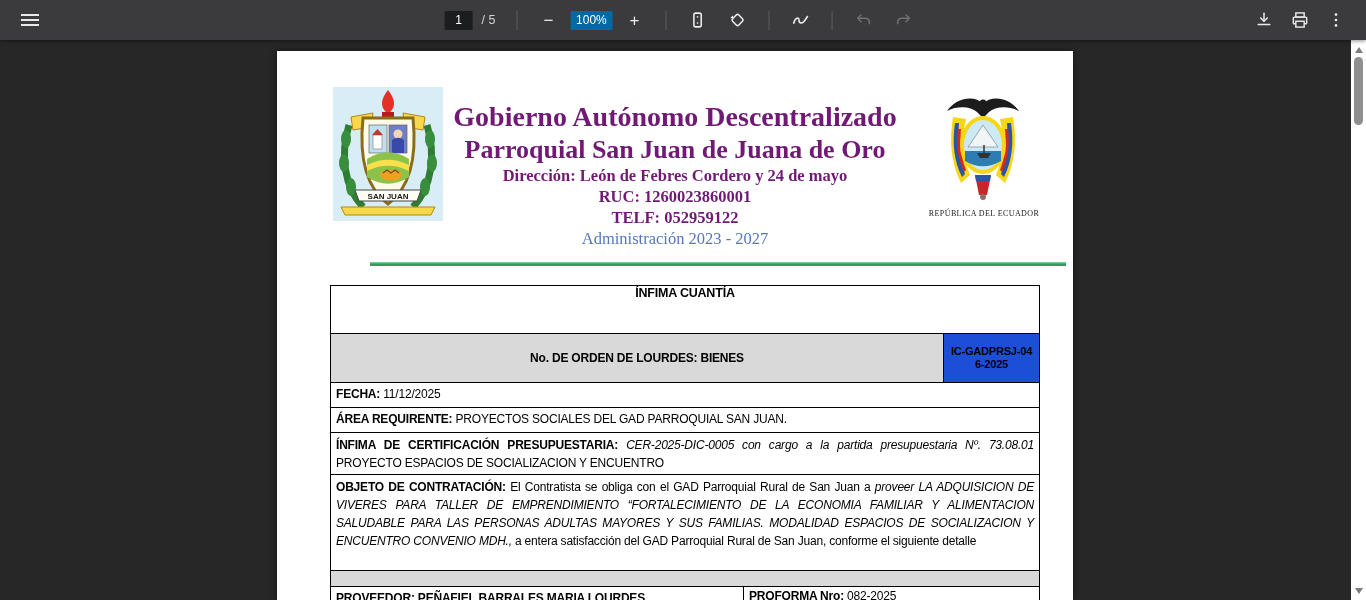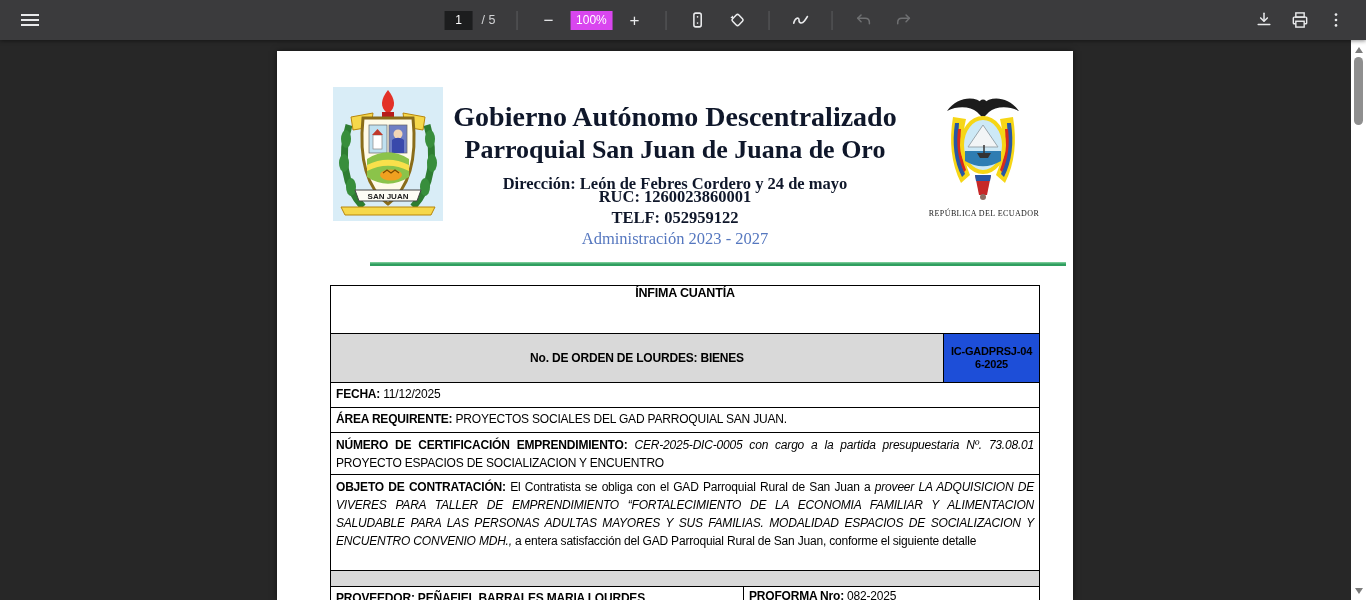--- a/index.html
+++ b/index.html
@@ -13,21 +13,21 @@
   .tb-btn { width:36px; height:36px; border:none; background:transparent; display:flex;
             align-items:center; justify-content:center; cursor:pointer; color:#e9eaec; }
   .tb-btn svg { display:block; }
   .tb-left { position:absolute; left:12px; top:2px; }
   .tb-center { position:absolute; left:50%; top:0; transform:translateX(-50%); height:40px;
                display:flex; align-items:center; gap:4px; }
   .tb-right { position:absolute; right:12px; top:2px; display:flex; }
   .page-box { width:28px; height:19px; background:#1c1d1e; border:none; color:#fff;
               text-align:center; font-size:12px; font-family:"Liberation Sans",sans-serif; }
   .page-total { color:#d2d3d5; font-size:12.5px; margin-left:5px; margin-right:8px; }
-  .zoom-box { min-width:42px; height:19px; background:#d946ef; color:#fff; font-size:12px;
+  .zoom-box { min-width:42px; height:19px; background:#0369a1; color:#fff; font-size:12px;
               display:flex; align-items:center; justify-content:center; padding:0 4px;text-align:center; }
   .sep { width:1px; height:19px; background:#5c5d5f; margin:0 9px; }
   .glyph-btn { font-size:17px; line-height:1; }
   .disabled { color:#6f7072; }
 
   
   .scrollbar { position:absolute; right:0; top:40px; width:15px; height:560px; background:#ffffff; }
   .sb-arrow { position:absolute; left:0; width:15px; height:15px; display:flex;
               align-items:center; justify-content:center; cursor:pointer; }
   .sb-up { top:2px; } .sb-down { bottom:2px; }
@@ -42,24 +42,24 @@
   .viewer { position:absolute; left:0; top:40px; width:1351px; height:560px; background:#272727; }
   .page { position:absolute; left:277px; top:11px; width:796px; height:549px; background:#ffffff;
           overflow:hidden; box-shadow:0 0 6px rgba(0,0,0,.5); }
 
   .crest { position:absolute; }
   .crest-sj { left:56px; top:36px;text-align:center; }
   .crest-ec { left:664px; top:42px; }
   .ec-caption { position:absolute; left:648px; top:158px; width:118px; text-align:center;
                 font-family:"Liberation Serif",serif; font-size:8px; letter-spacing:.4px; color:#1a1a1a; }
 
-  .hdr { position:absolute; left:0; width:796px; text-align:center; color:#0f172a; }
+  .hdr { position:absolute; left:0; width:796px; text-align:center; color:#701a75; }
   .t1 { top:50px; font-family:"Liberation Serif",serif; font-weight:bold; font-size:28px; }
   .t2 { top:84px; font-family:"Liberation Serif",serif; font-weight:bold; font-size:26px; }
-  .h3 { top:115px; font-family:"Liberation Serif",serif; font-weight:bold; font-size:16.5px;margin-top:8px; }
+  .h3 { top:115px; font-family:"Liberation Serif",serif; font-weight:bold; font-size:16.5px; }
   .h4 { top:136px; font-family:"Liberation Serif",serif; font-weight:bold; font-size:16.5px; }
   .h5 { top:157px; font-family:"Liberation Serif",serif; font-weight:bold; font-size:16.5px; }
   .h6 { top:178px; font-family:"Liberation Serif",serif; font-size:16.5px; color:#5577bf; }
 
   .greenbar { position:absolute; left:93px; top:211px; width:696px; height:4px;
               background:linear-gradient(#8ad6a5, #2f9e5f 55%); }
 
   
   .doc-table { position:absolute; left:53px; top:234px; width:710px; border:1.5px solid #000;
                font-size:12px; letter-spacing:-0.2px; color:#000; }
@@ -260,21 +260,21 @@
       </div>
       <div class="trow row-c">
         <span class="bold">FECHA:</span>
          <span>11/12/2025</span>
       </div>
       <div class="trow row-d">
         <span class="bold">ÁREA REQUIRENTE:</span>
          <span>PROYECTOS SOCIALES DEL GAD PARROQUIAL SAN JUAN.</span>
       </div>
       <div class="trow row-e">
-        <span class="bold">NÚMERO DE CERTIFICACIÓN EMPRENDIMIENTO:</span>
+        <span class="bold">ÍNFIMA DE CERTIFICACIÓN PRESUPUESTARIA:</span>
          <span class="ital">CER-2025-DIC-0005 con cargo a la partida presupuestaria Nº. 73.08.01</span>
          <span>PROYECTO ESPACIOS DE SOCIALIZACION Y ENCUENTRO</span>
       </div>
       <div class="trow row-f">
         <span class="bold">OBJETO DE CONTRATACIÓN:</span>
          <span>El Contratista se obliga con el GAD Parroquial Rural de San Juan a</span>
          <span class="ital">proveer LA ADQUISICION DE VIVERES PARA TALLER DE EMPRENDIMIENTO “FORTALECIMIENTO DE LA ECONOMIA FAMILIAR Y ALIMENTACION SALUDABLE PARA LAS PERSONAS ADULTAS MAYORES Y SUS FAMILIAS. MODALIDAD ESPACIOS DE SOCIALIZACION Y ENCUENTRO CONVENIO MDH.,</span>
          <span>a entera satisfacción del GAD Parroquial Rural de San Juan, conforme el siguiente detalle</span>
       </div>
       <div class="trow row-g"></div>

